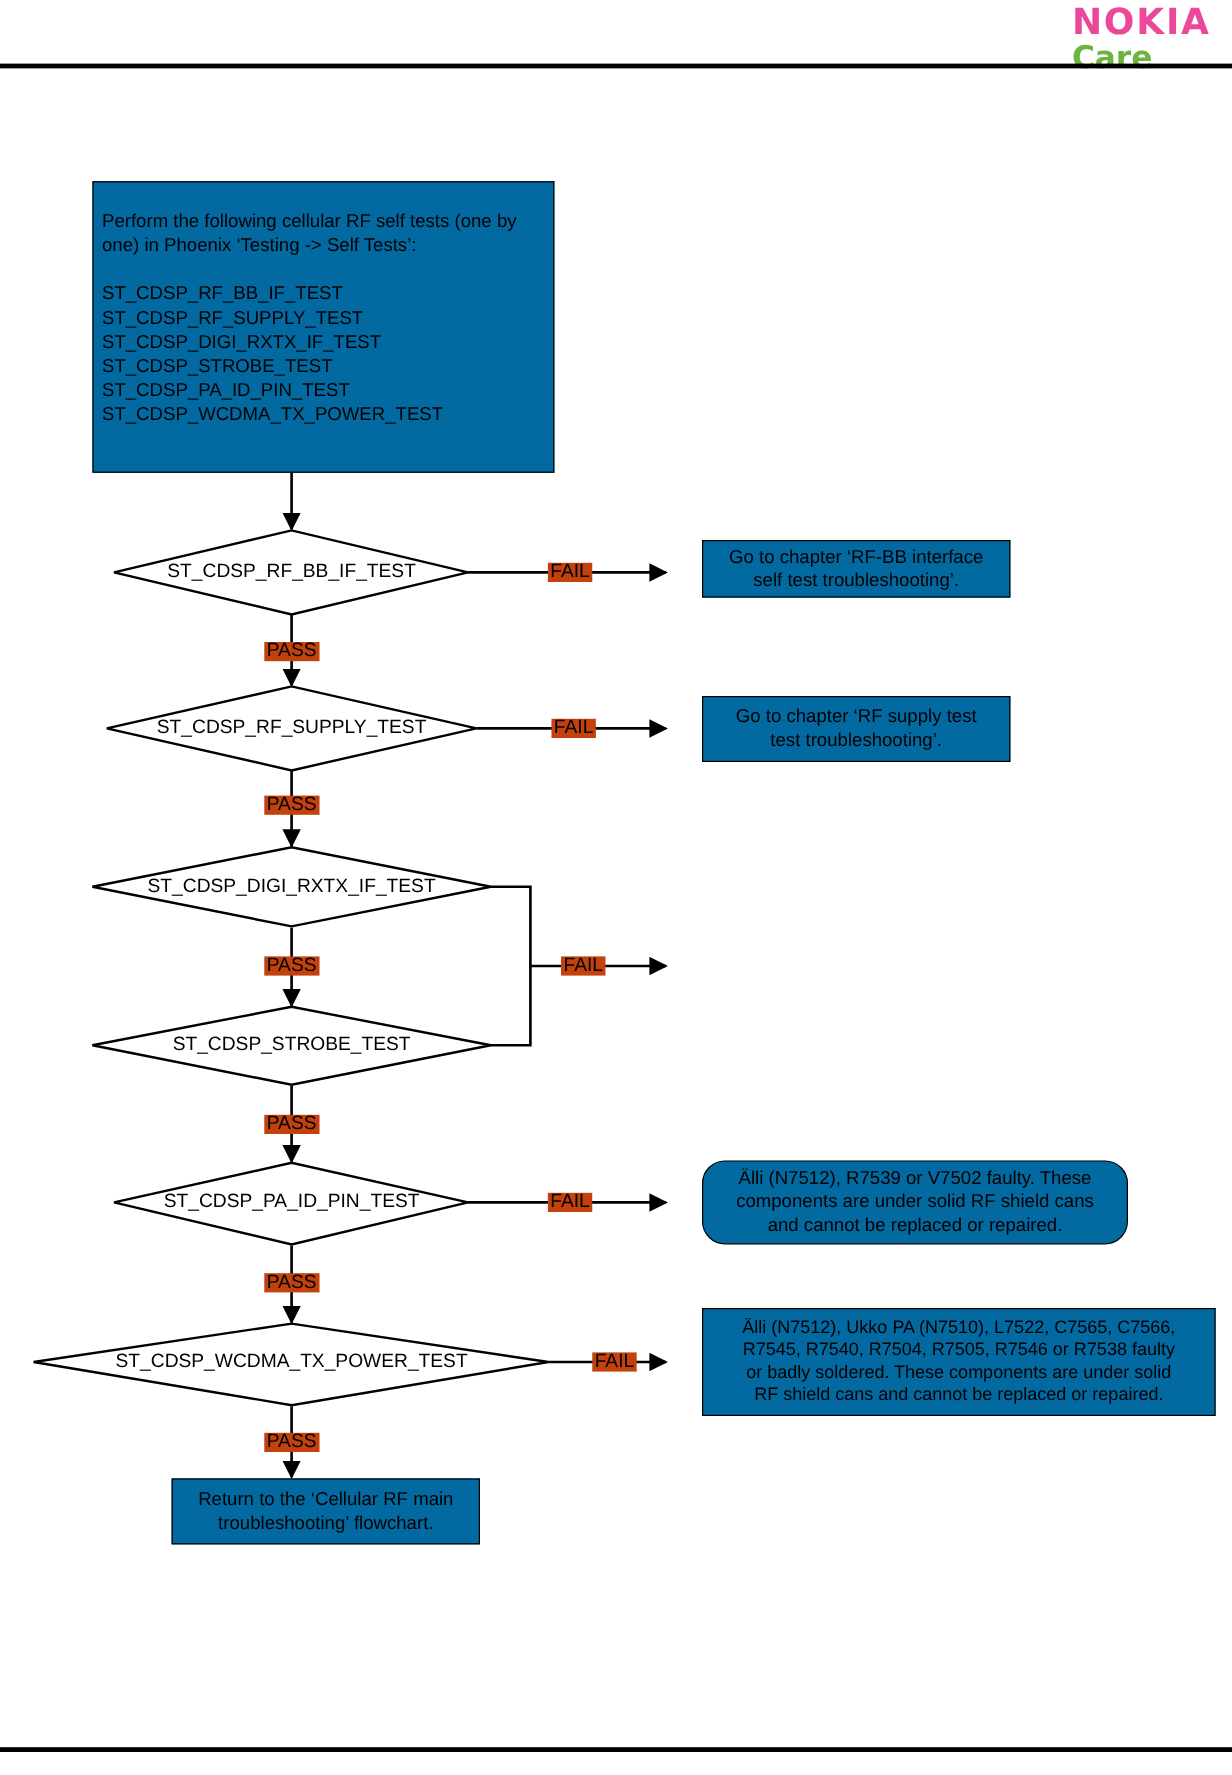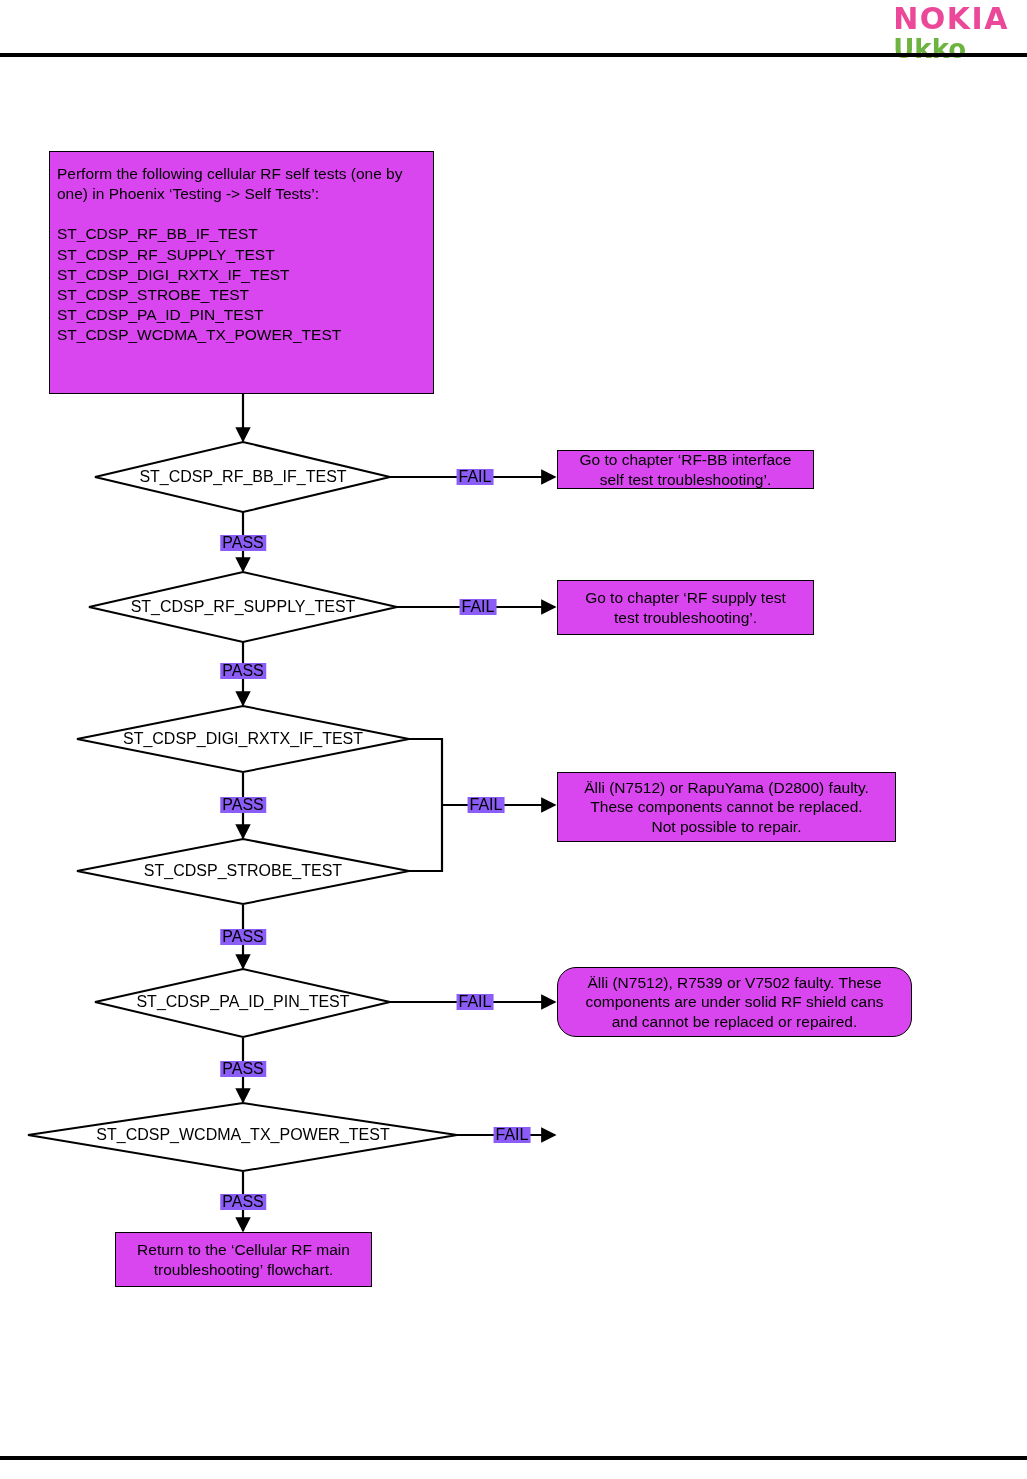--- a/index.html
+++ b/index.html
@@ -75,29 +75,30 @@
     width: 1027px;
     height: 1479px;
     pointer-events: none;
   }
 
   
   .node-box {
     position: absolute;
     box-sizing: border-box;
     border: 1.6px solid #000000;
-    background: #d946ef;
+    background: #0369a1;
     font-size: 15.5px;
     line-height: 1.25;
     display: flex;
     align-items: center;
     justify-content: center;
-    padding: 12px 7px;
+    padding: 23px 7px;
     text-align: center;
     white-space: pre-line;
+    margin-left: 28px;
   }
   .node-box.left-align {
     text-align: left;
     justify-content: flex-start;
     align-items: flex-start;
     white-space: pre-line;
     line-height: 1.3;
   }
 
   
@@ -109,33 +110,33 @@
     text-align: center;
     transform: translate(-50%, -50%);
   }
 
   
   .edge-label {
     position: absolute;
     font-size: 16px;
     line-height: 1;
     white-space: nowrap;
-    background: #8b5cf6;
+    background: #c2410c;
     padding: 0 2px;
     transform: translate(-50%, -50%);
   }
 </style>
 </head>
 <body>
 
 <div id="page">
 
   <div class="logo-wrap">
     <span class="logo-nokia">NOKIA</span>
-    <span class="logo-care">Ukko</span>
+    <span class="logo-care">Care</span>
   </div>
   <div class="rule-top"></div>
   <div class="rule-bottom"></div>
 
   <div id="flow">
 
     <svg id="flow-svg" viewBox="0 0 1027 1479" xmlns="http://www.w3.org/2000/svg">
       <defs>
         <marker id="arrow" viewBox="0 0 10 10" refX="9" refY="5" markerWidth="7" markerHeight="7" orient="auto-start-reverse">
           <path d="M 0 0 L 10 5 L 0 10 z" fill="#000000"></path>
@@ -214,32 +215,33 @@
     <div class="node-box" style="left:557px; top:450px; width:257px; height:39px;">
       <span>Go to chapter ‘RF-BB interface
 self test troubleshooting’.</span>
     </div>
 
     <div class="node-box" style="left:557px; top:580px; width:257px; height:55px;">
       <span>Go to chapter ‘RF supply test
 test troubleshooting’.</span>
     </div>
 
-    <div class="node-box" style="left:557px; top:772px; width:339px; height:70px;">
-      <span>Älli (N7512) or RapuYama (D2800) faulty.
-These components cannot be replaced.
-Not possible to repair.</span>
-    </div>
 
     <div class="node-box" style="left:557px; top:967px; width:355px; height:70px;border-radius:19px;">
       <span>Älli (N7512), R7539 or V7502 faulty. These
 components are under solid RF shield cans
 and cannot be replaced or repaired.</span>
     </div>
 
+    <div class="node-box" style="left:557px; top:1090px; width:428px; height:90px; font-size:15px;">
+      <span>Älli (N7512), Ukko PA (N7510), L7522, C7565, C7566,
+R7545, R7540, R7504, R7505, R7546 or R7538 faulty
+or badly soldered. These components are under solid
+RF shield cans and cannot be replaced or repaired.</span>
+    </div>
 
     <div class="node-box" style="left:115px; top:1232px; width:257px; height:55px;">
       <span>Return to the ‘Cellular RF main
 troubleshooting’ flowchart.</span>
     </div>
 
   </div>
 </div>
 
 </body></html>

